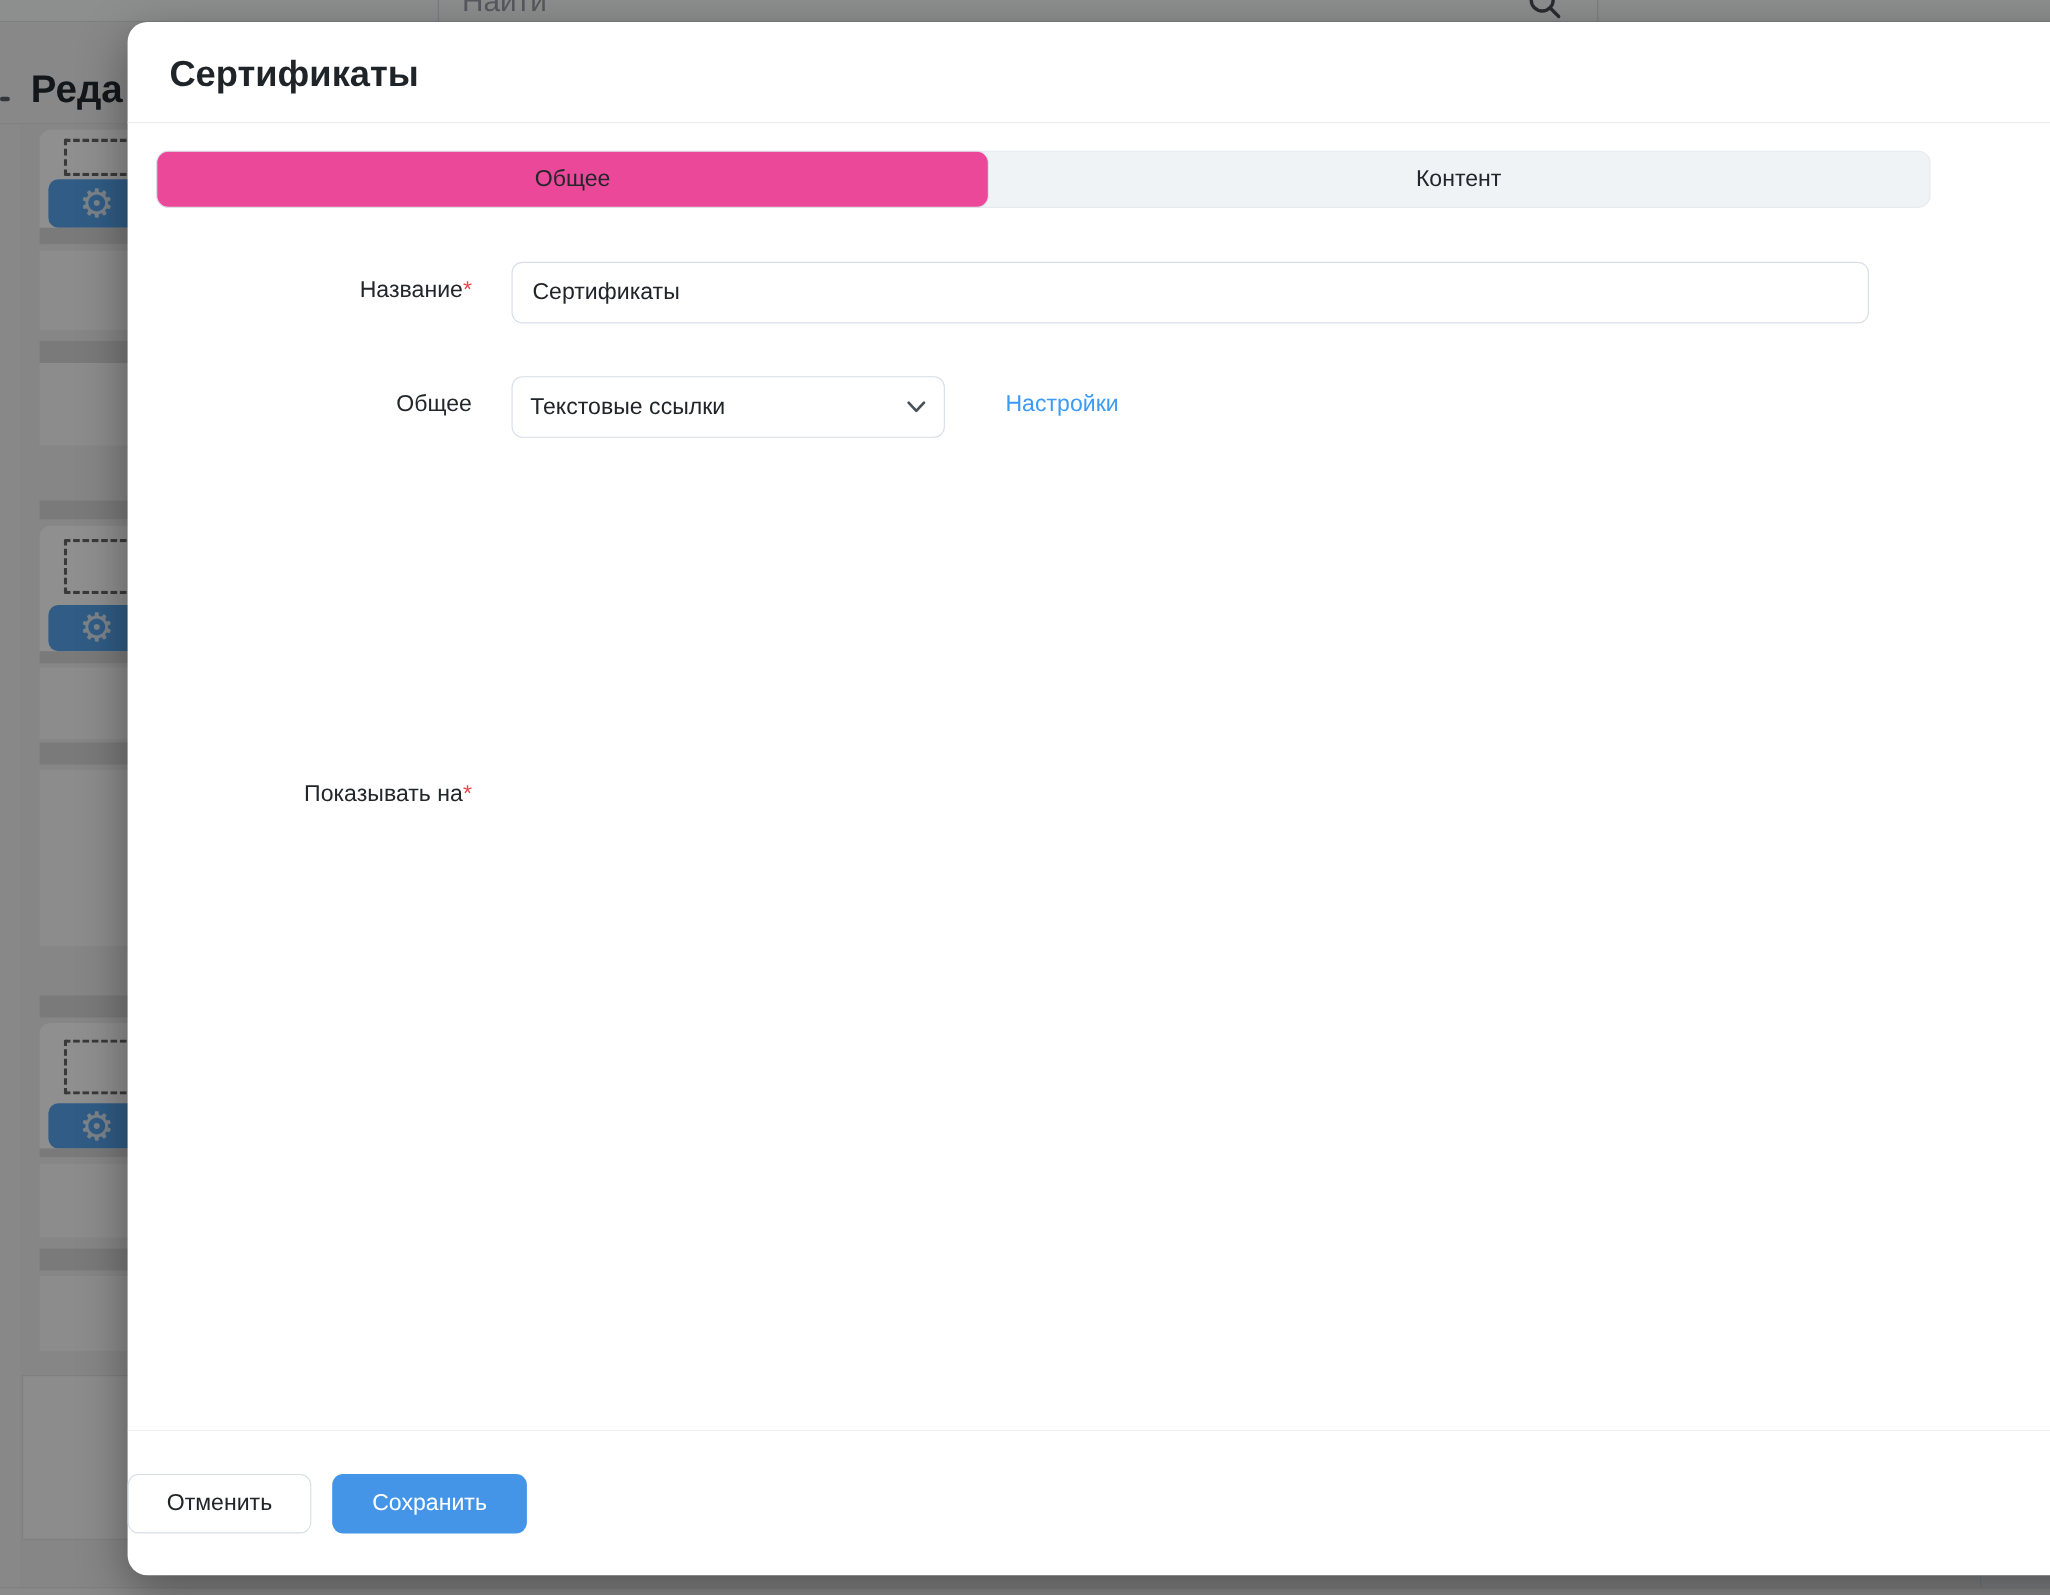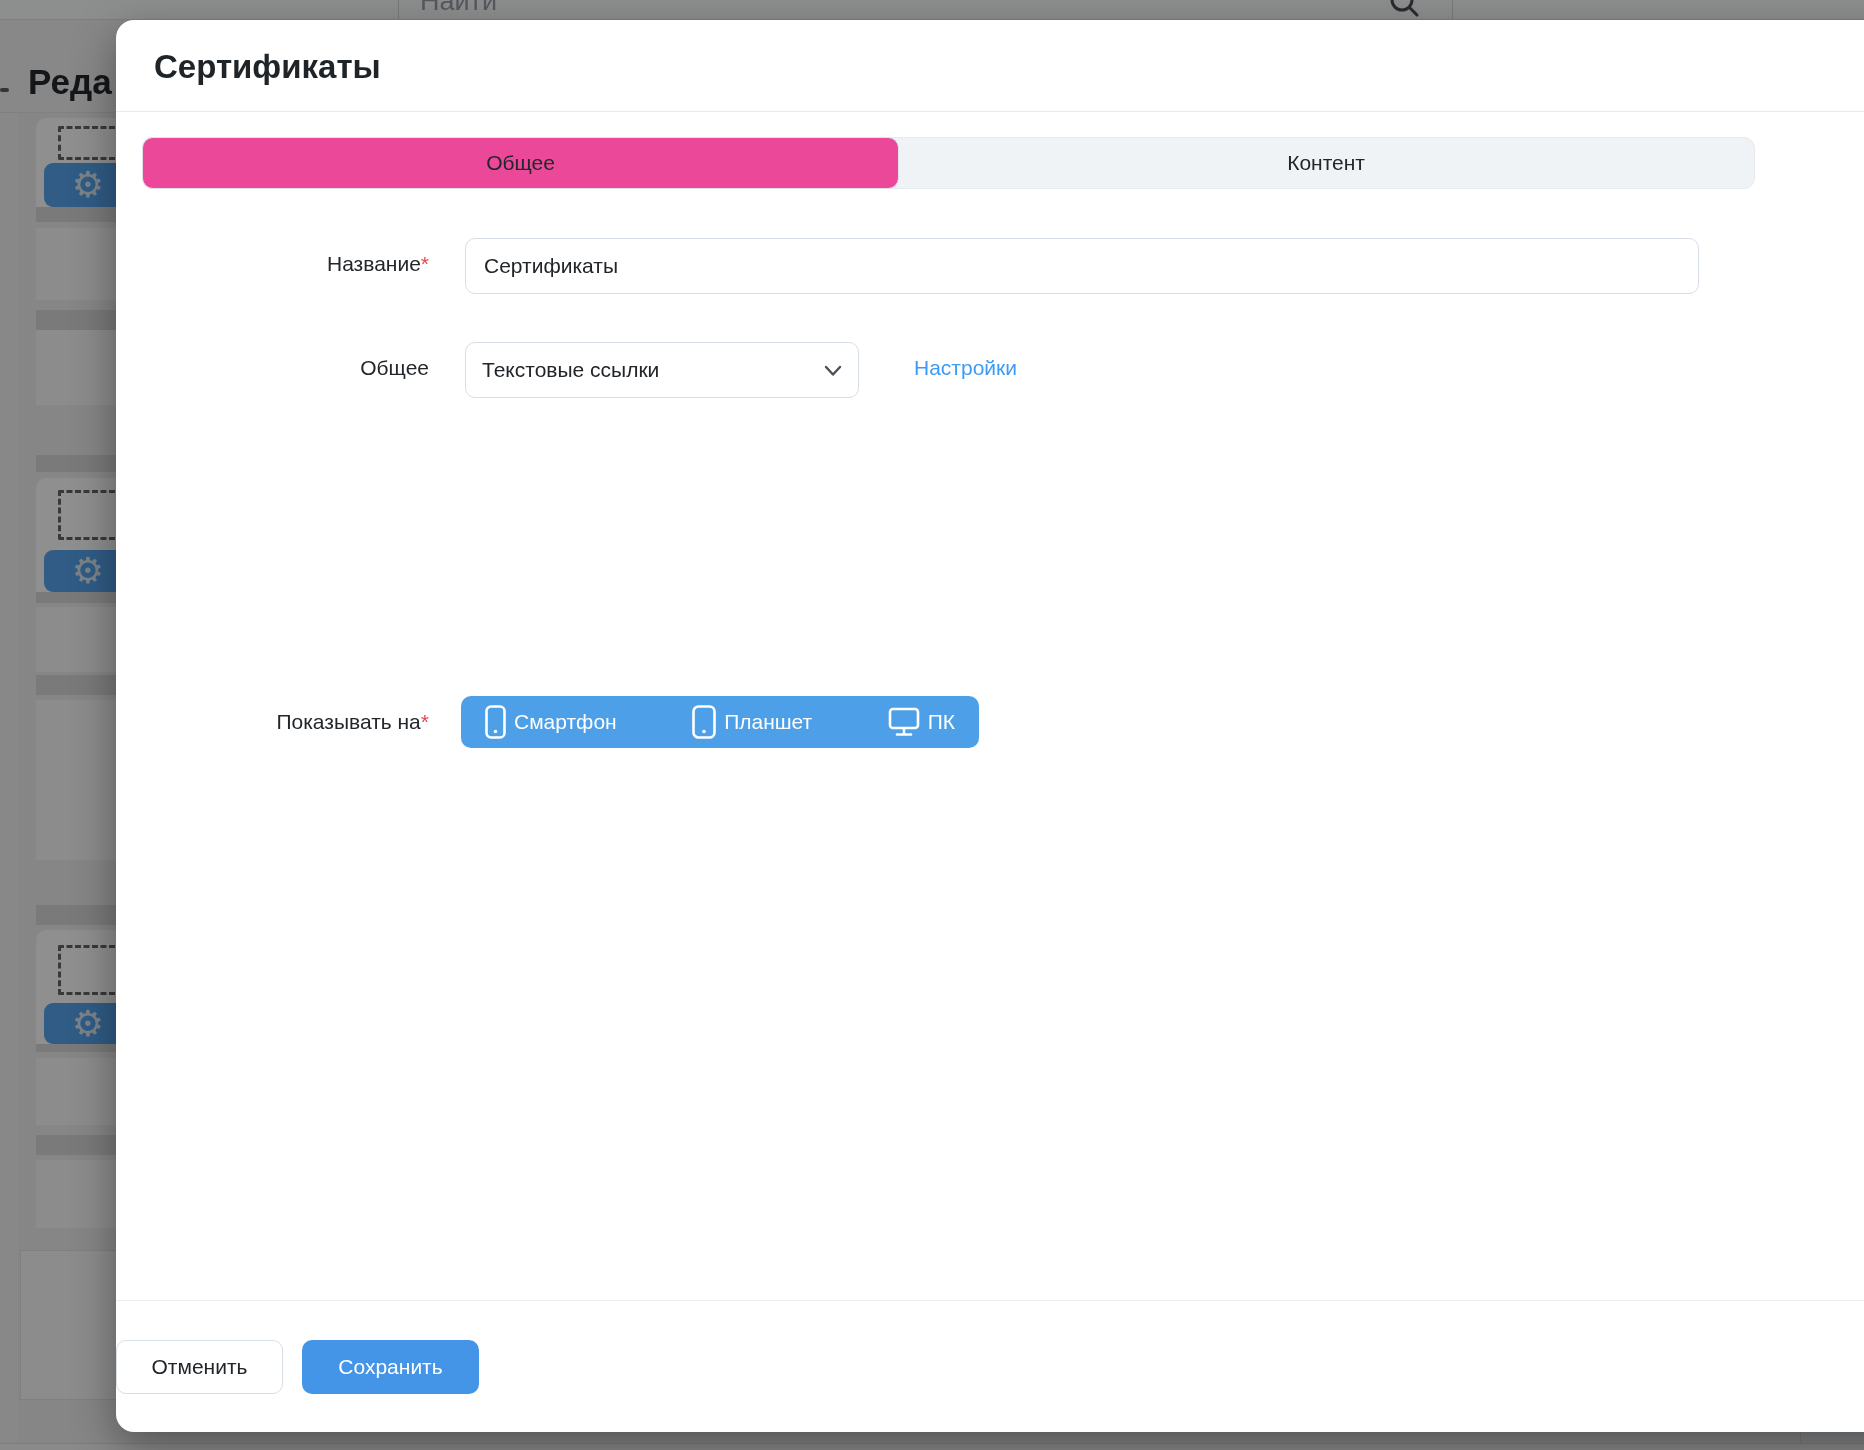--- a/index.html
+++ b/index.html
@@ -158,44 +158,20 @@
             <polyline points="2,2 9,9.5 16,2" fill="none" stroke="#495057" stroke-width="2.4" stroke-linecap="round" stroke-linejoin="round"></polyline>
           </svg>
       </span>
     </div>
     <div class="link" style="left:750px;top:336px;">Настройки</div>
 
 
     <div class="row-label" style="left:26px;top:690px;width:287px;">
       <span>Показывать на</span><span class="req">*</span>
     </div>
-    <div class="devbar">
-      <div class="devseg">
-        <svg width="21" height="34" viewBox="0 0 21 34">
-          <rect x="1.5" y="1.5" width="18" height="31" rx="4.5" fill="none" stroke="#fff" stroke-width="2.6"></rect>
-          <circle cx="10.5" cy="26.5" r="1.8" fill="#fff"></circle>
-        </svg>
-        <span>Смартфон</span>
-      </div>
-      <div class="devseg">
-        <svg width="24" height="34" viewBox="0 0 24 34">
-          <rect x="1.5" y="1.5" width="21" height="31" rx="5" fill="none" stroke="#fff" stroke-width="2.6"></rect>
-          <circle cx="12" cy="26.5" r="1.8" fill="#fff"></circle>
-        </svg>
-        <span>Планшет</span>
-      </div>
-      <div class="devseg">
-        <svg width="32" height="30" viewBox="0 0 32 30">
-          <rect x="2" y="2" width="28" height="19" rx="3" fill="none" stroke="#fff" stroke-width="2.6"></rect>
-          <line x1="16" y1="21" x2="16" y2="27" stroke="#fff" stroke-width="2.6"></line>
-          <line x1="9" y1="27.5" x2="23" y2="27.5" stroke="#fff" stroke-width="2.6" stroke-linecap="round"></line>
-        </svg>
-        <span>ПК</span>
-      </div>
-    </div>
 
     <div class="m-footer">
       <button class="btn btn-cancel">Отменить</button>
       <button class="btn btn-save">Сохранить</button>
     </div>
   </div>
 
 </div>
 
 </body></html>

